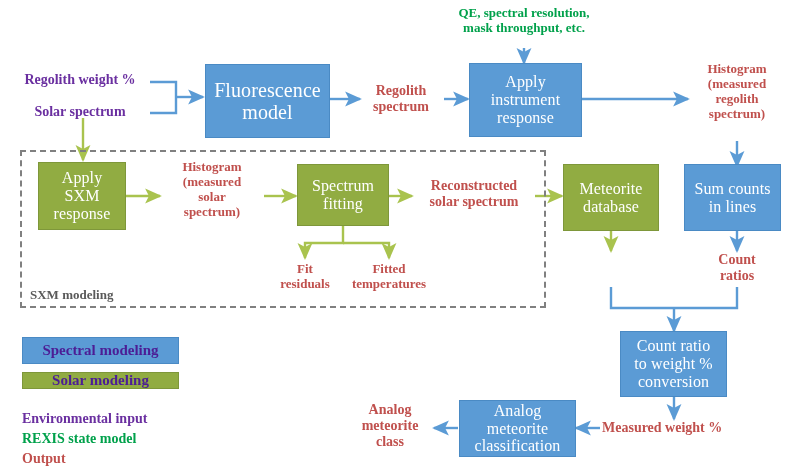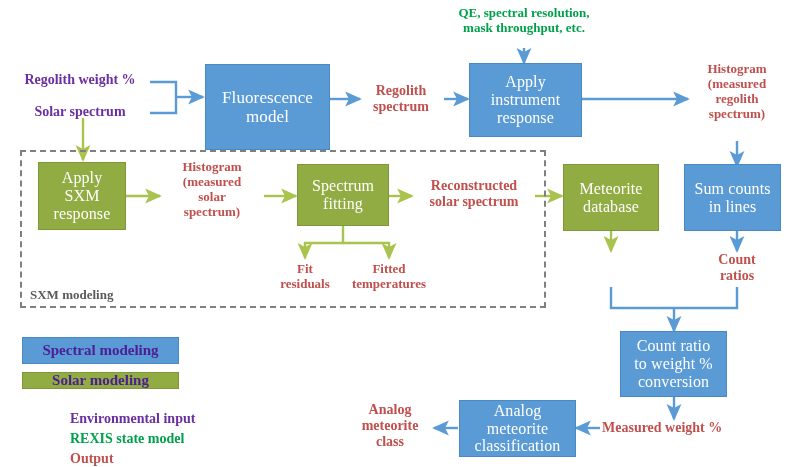--- a/index.html
+++ b/index.html
@@ -38,21 +38,21 @@
     position:absolute;
     border:2px dashed #808080;
     box-sizing:border-box;
     background:transparent;
   }
   .legend-box{
     position:absolute;box-sizing:border-box;
     display:flex;align-items:center;justify-content:center;
     color:#4c1d95;font-weight:bold;
   }
-  .legend-txt{position:absolute;font-weight:bold;margin-left:48px;}
+  .legend-txt{position:absolute;font-weight:bold;}
 </style>
 </head>
 <body>
 
 <div id="stage">
 
   <svg class="wires" viewBox="0 0 789 467">
     <defs>
       <marker id="ab" markerWidth="7" markerHeight="7" refX="6.2" refY="3.5" orient="auto">
         <path d="M0,0.4 L7,3.5 L0,6.6 L1.6,3.5 Z" fill="#5b9bd5"></path>
@@ -107,21 +107,21 @@
   </svg>
 
   <div class="dashbox" style="left:20px;top:150px;width:526px;height:158px;"></div>
   <div class="lbl grey" style="left:30px;top:288px;width:170px;text-align:left;font-size:13px;">SXM modeling</div>
 
   <div class="lbl env" style="left:10px;top:72px;width:140px;font-size:14px;">Regolith weight %</div>
   <div class="lbl env" style="left:12px;top:104px;width:136px;font-size:14px;">Solar spectrum</div>
 
   <div class="lbl state" style="left:424px;top:6px;width:200px;font-size:13px;">QE, spectral resolution,<br>mask throughput, etc.</div>
 
-  <div class="box blue" style="left:205px;top:64px;width:125px;height:86px;font-size:17px;">Fluorescence<br>model</div>
+  <div class="box blue" style="left:205px;top:64px;width:125px;height:74px;font-size:20px;">Fluorescence<br>model</div>
 
   <div class="box blue" style="left:469px;top:63px;width:113px;height:74px;font-size:16px;">Apply<br>instrument<br>response</div>
 
   <div class="box olive" style="left:38px;top:162px;width:88px;height:68px;font-size:16px;">Apply<br>SXM<br>response</div>
 
   <div class="box olive" style="left:297px;top:164px;width:92px;height:62px;font-size:16px;">Spectrum<br>fitting</div>
 
   <div class="box olive" style="left:563px;top:164px;width:96px;height:67px;font-size:16px;">Meteorite<br>database</div>
 
   <div class="box blue" style="left:684px;top:164px;width:97px;height:67px;font-size:16px;">Sum counts<br>in lines</div>

